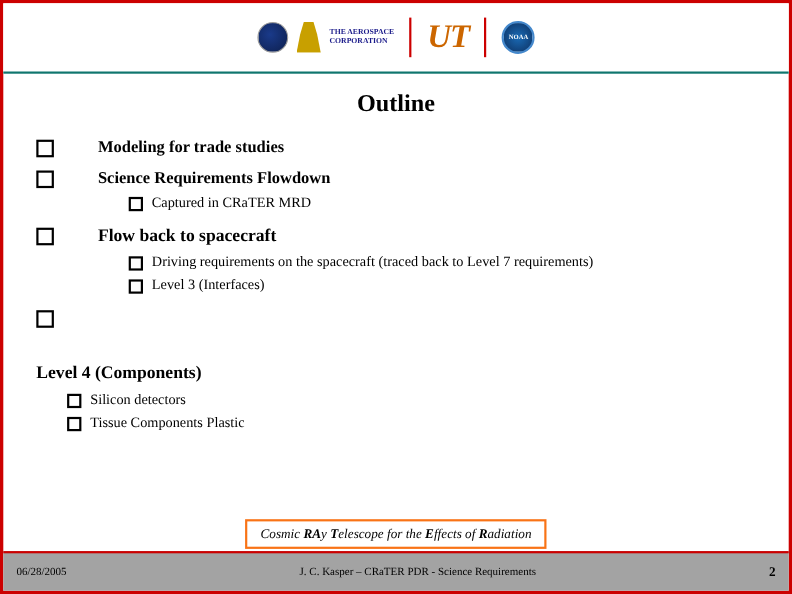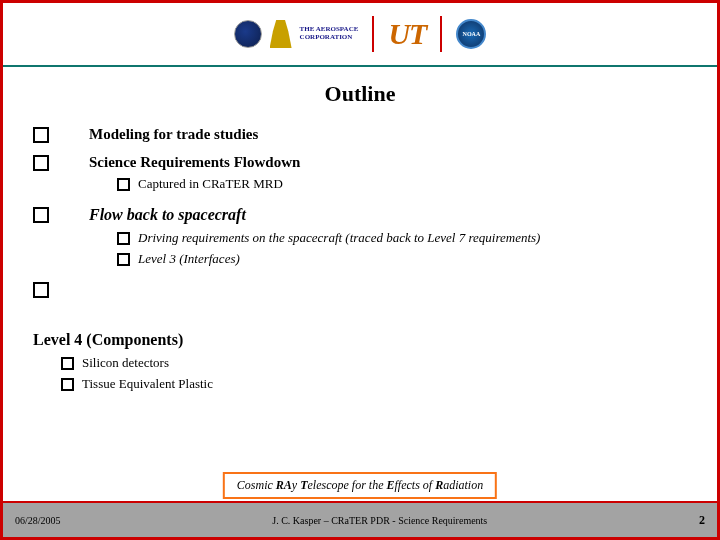--- a/index.html
+++ b/index.html
@@ -133,21 +133,21 @@
     .sub-list {
       list-style: none;
       padding: 0;
       margin-left: 28px;
       margin-top: 4px;
       margin-bottom: 4px;
     }
 
     .sub-item {
       display: flex;
-      align-items: center;
+      align-items: flex-end;
       margin-bottom: 5px;
       font-size: 13px;
       font-weight: normal;
       color: #000;
     }
 
     .bullet-sub {
       width: 13px;
       height: 13px;
       border: 2px solid #000;
@@ -197,21 +197,21 @@
       display: inline-block;
       position: absolute;
       bottom: 38px;
       left: 50%;
       transform: translateX(-50%);
       white-space: nowrap;
     }
 
     .item-text { line-height: 1.3; }
 
-    .flow-back { font-size: 16px; font-style: italic; }
+    .flow-back { font-size: 16px; }
     .level4 { font-size: 16px; flex-direction: column; }
   </style>
 </head>
 <body>
 
 <div class="slide">
 
   <div class="header">
     <div class="logo-area">
 
@@ -275,21 +275,21 @@
         <div class="bullet-main"></div>
         <div>
           <span class="item-text">Level 4 (Components)</span>
           <ul class="sub-list">
             <li class="sub-item">
               <div class="bullet-sub"></div>
               <span>Silicon detectors</span>
             </li>
             <li class="sub-item">
               <div class="bullet-sub"></div>
-              <span>Tissue Equivalent Plastic</span>
+              <span>Tissue Components Plastic</span>
             </li>
           </ul>
         </div>
       </li>
 
     </ul>
   </div>
 
   <div class="crater-banner">
     <em><span>Cosmic <strong>RA</strong>y <strong>T</strong>elescope for the <strong>E</strong>ffects of <strong>R</strong>adiation</span></em>

